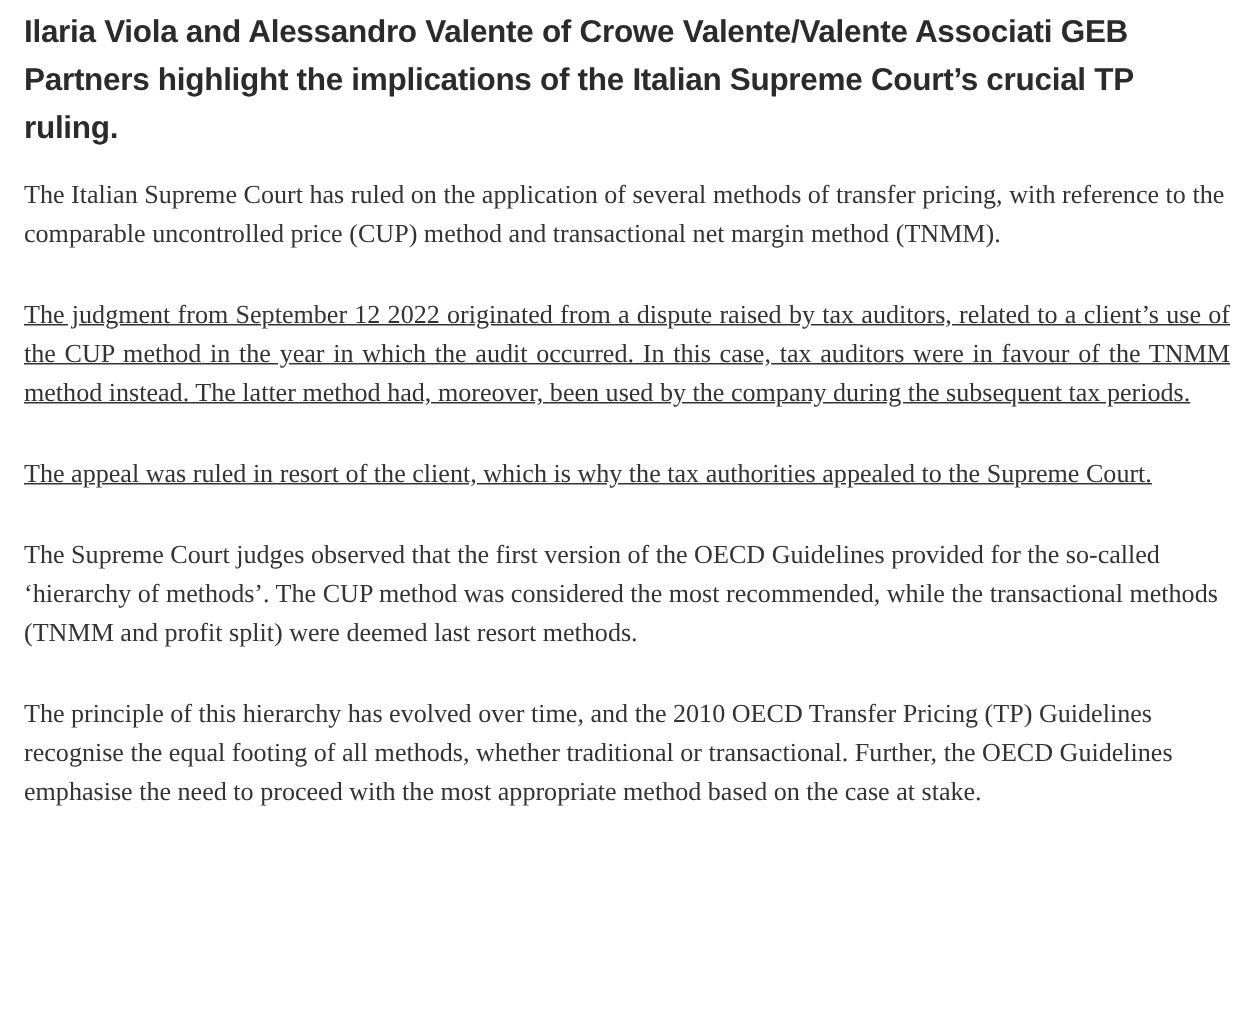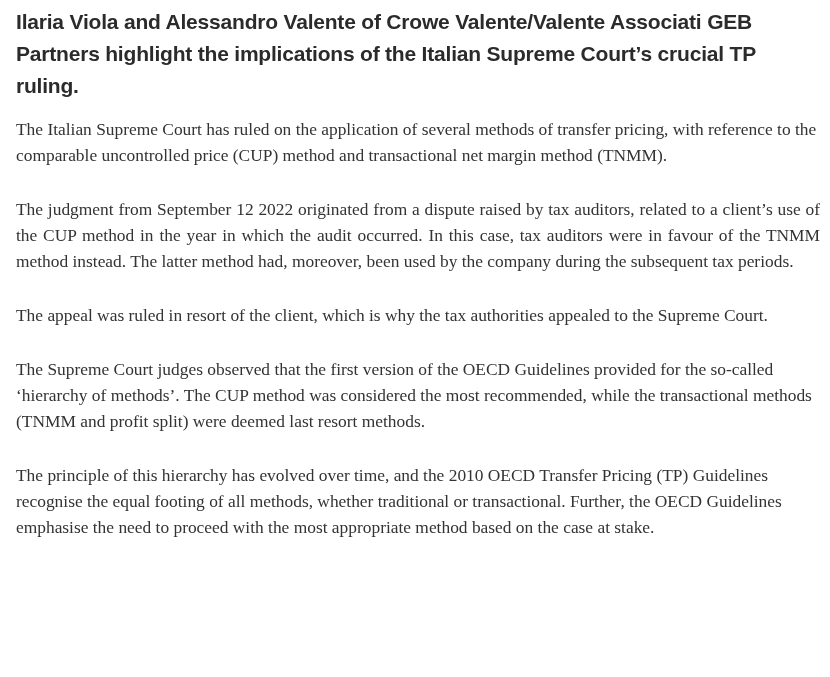--- a/index.html
+++ b/index.html
@@ -31,20 +31,21 @@
     }
     .para {
       font-family: "Liberation Serif", serif;
       font-size: 17.4px;
       line-height: 26px;
       color: #333333;
       margin: 0 0 28px 0;
     }
     .para.justify {
       text-align: justify;
+      text-decoration: underline;
     }
   </style>
 </head>
 <body>
 
 <div class="article">
   <h1 class="headline">Ilaria Viola and Alessandro Valente of Crowe Valente/Valente Associati GEB Partners highlight the implications of the Italian Supreme Court’s crucial TP ruling.</h1>
   <p class="para">The Italian Supreme Court has ruled on the application of several methods of transfer pricing, with reference to the comparable uncontrolled price (CUP) method and transactional net margin method (TNMM).</p>
   <p class="para justify">The judgment from September 12 2022 originated from a dispute raised by tax auditors, related to a client’s use of the CUP method in the year in which the audit occurred. In this case, tax auditors were in favour of the TNMM method instead. The latter method had, moreover, been used by the company during the subsequent tax periods.</p>
   <p class="para justify">The appeal was ruled in resort of the client, which is why the tax authorities appealed to the Supreme Court.</p>

